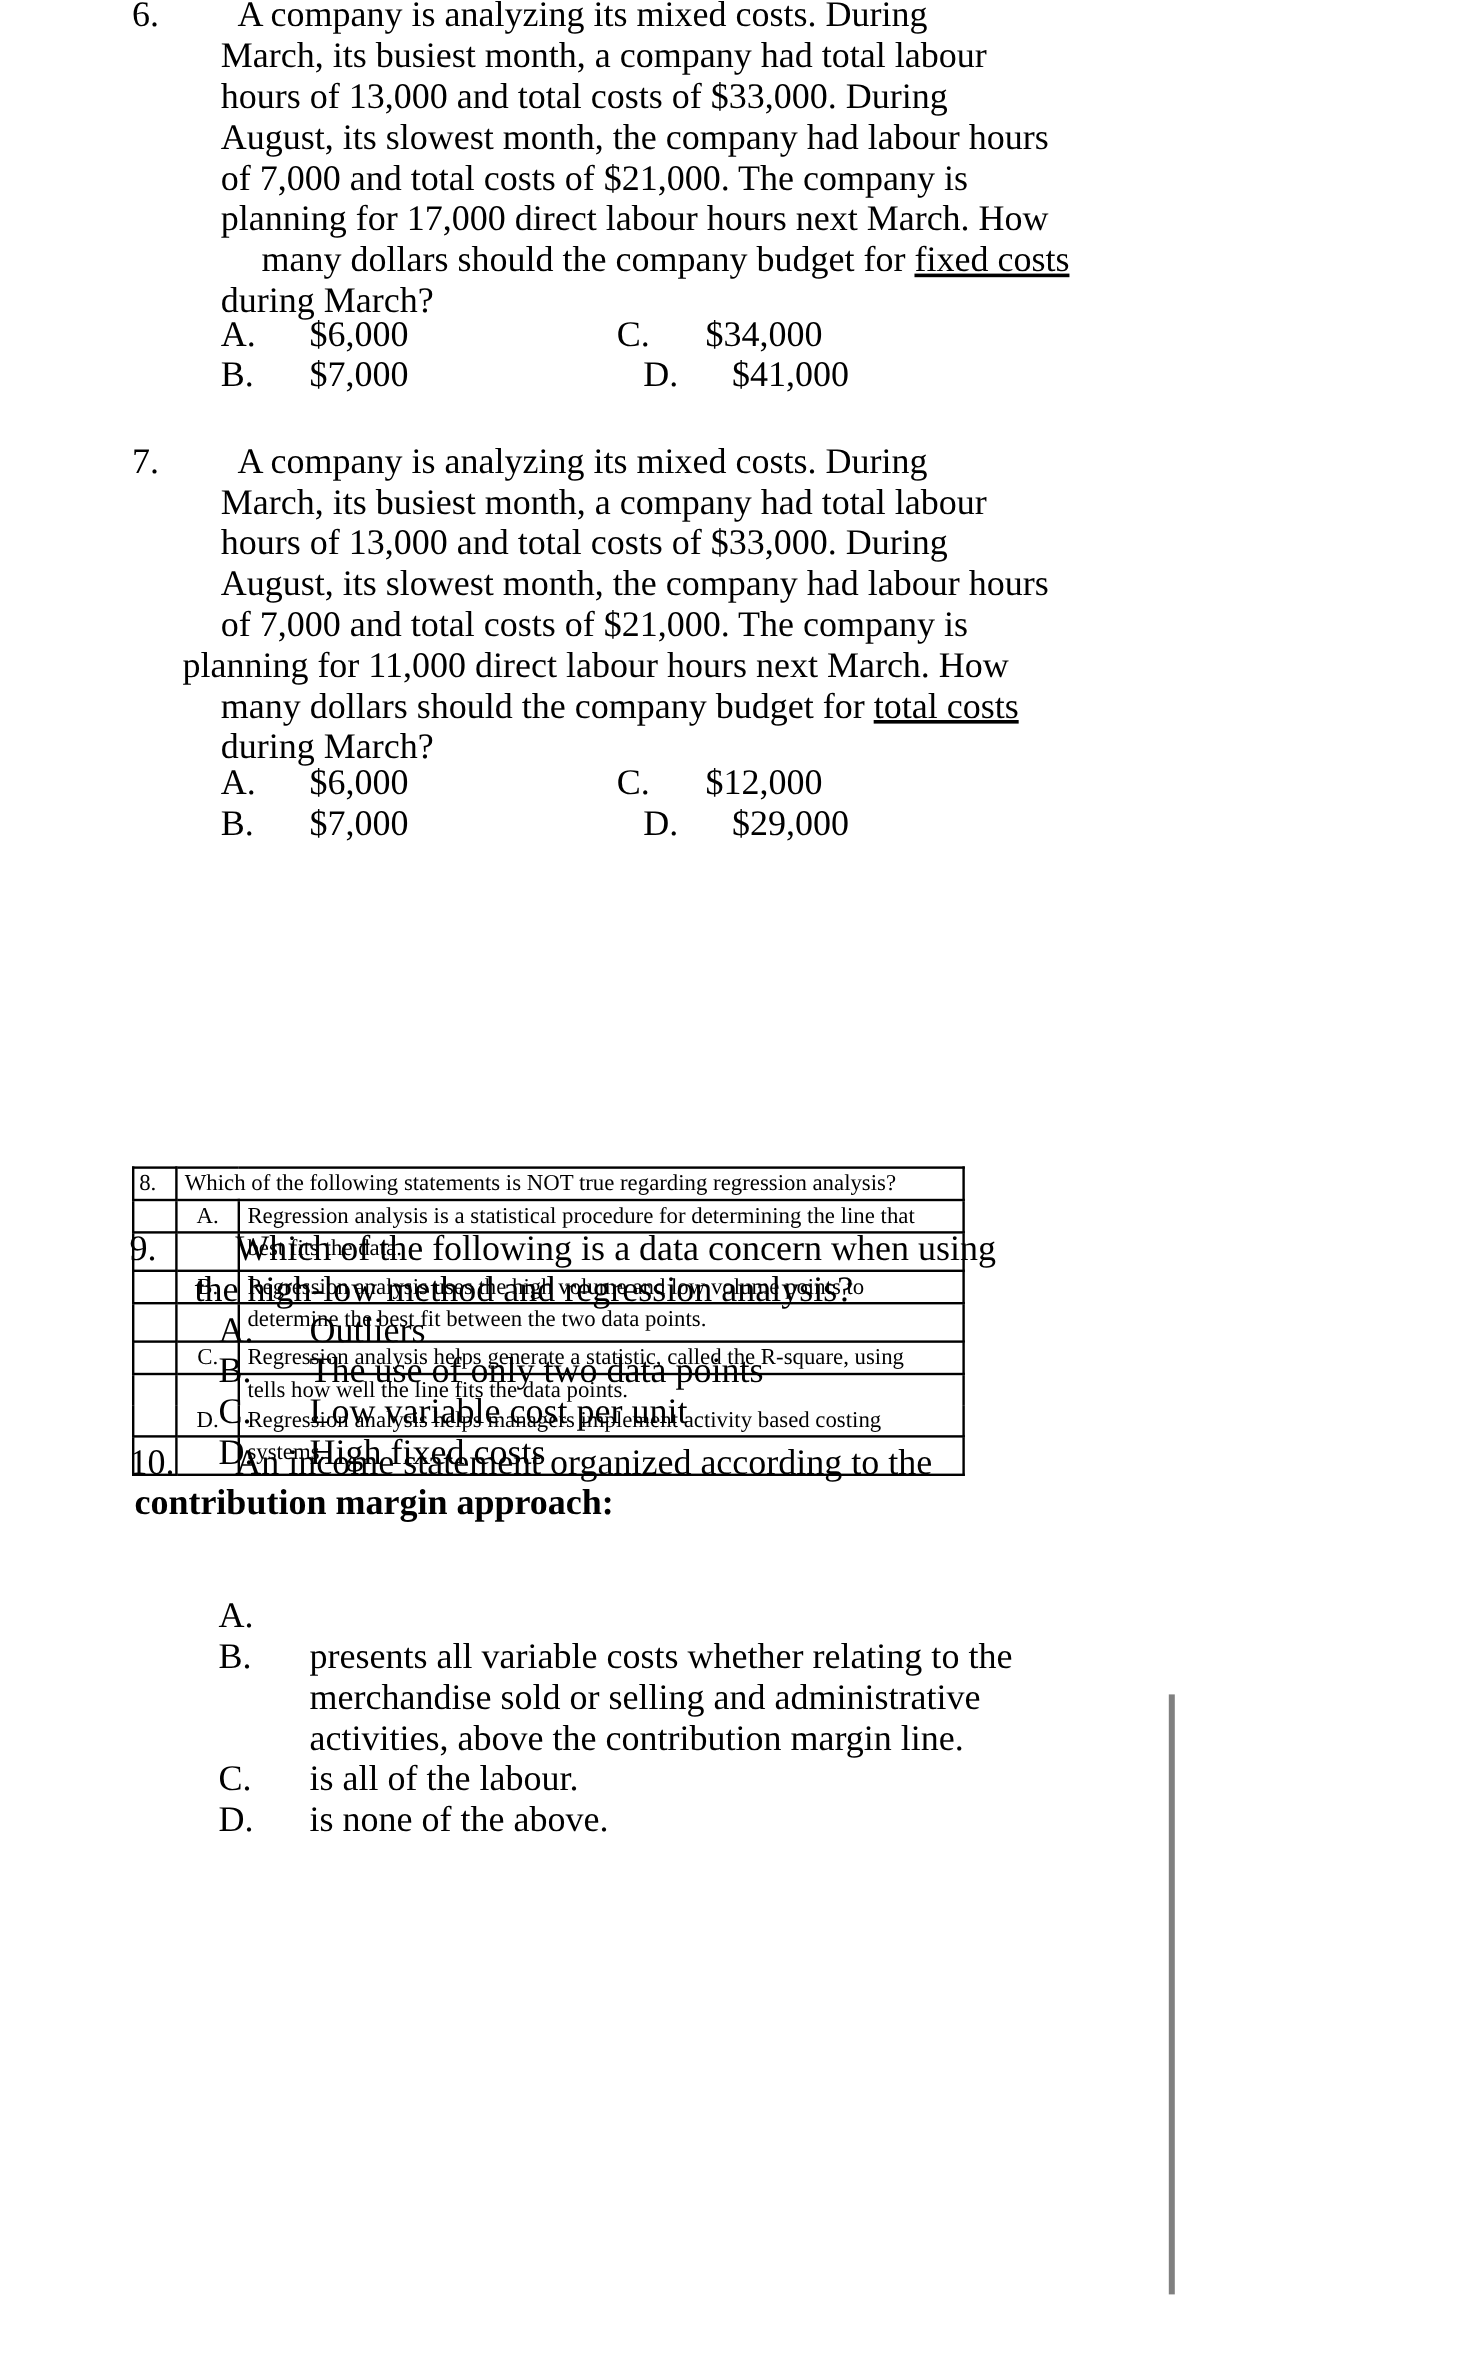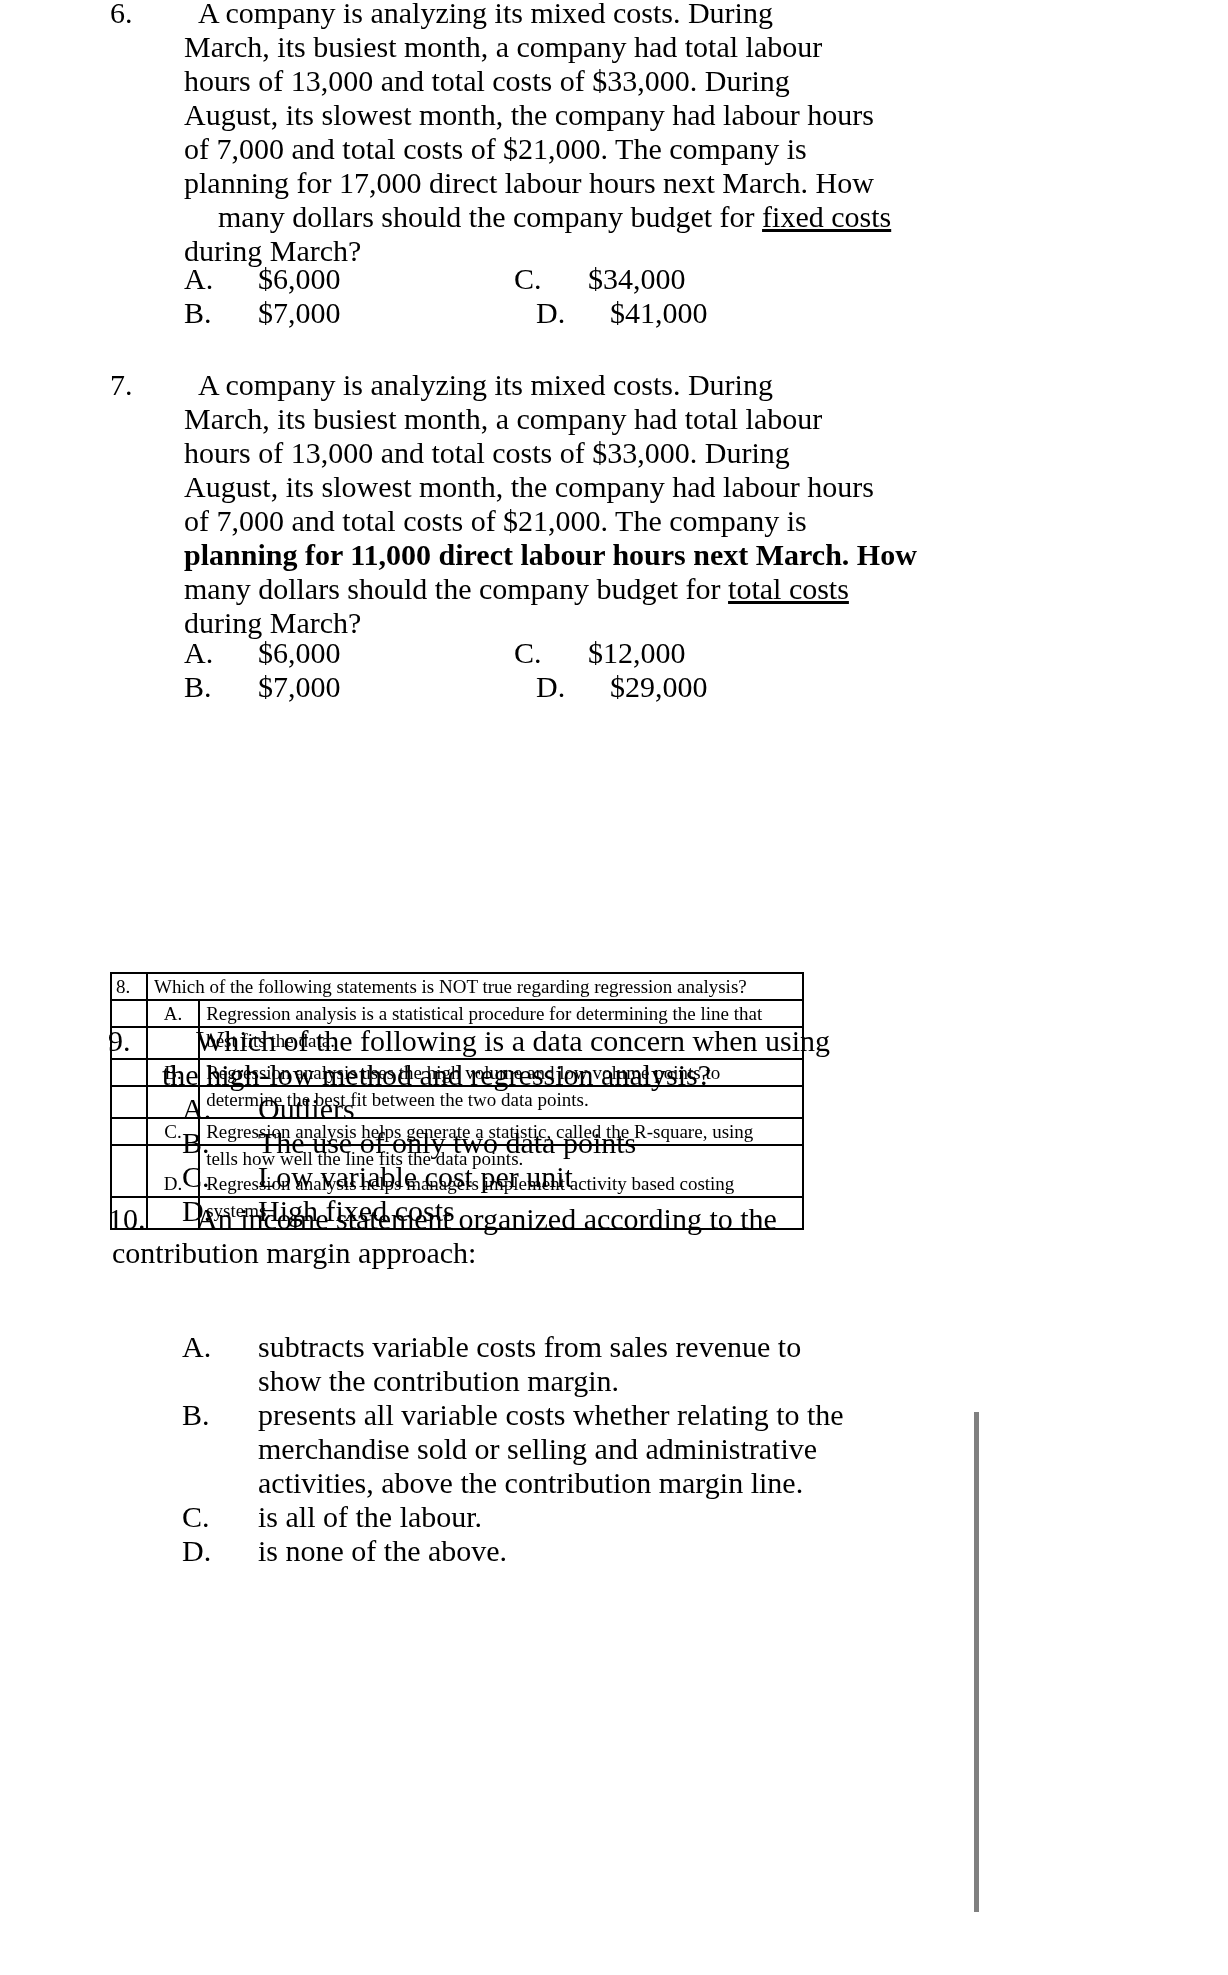--- a/index.html
+++ b/index.html
@@ -198,21 +198,21 @@
       </div>
     </div>
   </div>
 
   <div class="q-block" style="left:110px; top:368px; width:960px;">
     <div class="q-line"><span class="q-num">7.</span><span>A company is analyzing its mixed costs. During</span></div>
     <div class="q-line" style="margin-left:74px;"><span>March, its busiest month, a company had total labour</span></div>
     <div class="q-line" style="margin-left:74px;"><span>hours of 13,000 and total costs of $33,000. During</span></div>
     <div class="q-line" style="margin-left:74px;"><span>August, its slowest month, the company had labour hours</span></div>
     <div class="q-line" style="margin-left:74px;"><span>of 7,000 and total costs of $21,000. The company is</span></div>
-    <div class="q-line" style="margin-left:74px;font-weight:bold;"><span>planning for 11,000 direct labour hours next March. How</span></div>
+    <div class="q-line" style="margin-left:42px;"><span>planning for 11,000 direct labour hours next March. How</span></div>
     <div class="q-line" style="margin-left:74px;"><span>many dollars should the company budget for </span><span class="u">total costs</span></div>
     <div class="q-line" style="margin-left:74px;"><span>during March?</span></div>
   </div>
 
   <div class="ans-2col" style="left:184px; top:636px;">
     <div class="row">
       <div class="colA">
         <span class="lbl">A.</span>
         <span class="val">$6,000</span>
       </div>
@@ -306,30 +306,26 @@
       <span>Low variable cost per unit</span>
     </div>
     <div class="row">
       <span class="lbl">D.</span>
       <span>High fixed costs</span>
     </div>
   </div>
 
   <div class="q-block" style="left:108px; top:1202px; width:960px;">
     <div class="q-line"><span class="q-num">10.</span><span>An income statement organized according to the</span></div>
-    <div class="q-line" style="margin-left:4px;"><span>contribution margin approach:</span></div>
+    <div class="q-line" style="margin-left:4px;font-weight:bold;"><span>contribution margin approach:</span></div>
   </div>
 
   <div class="ans-wrap" style="left:182px; top:1330px;">
     <div class="row">
       <span class="lbl">A.</span>
-      <span class="body">
-        <div>subtracts variable costs from sales revenue to</div>
-        <div>show the contribution margin.</div>
-      </span>
     </div>
     <div class="row">
       <span class="lbl">B.</span>
       <span class="body">
         <div>presents all variable costs whether relating to the</div>
         <div>merchandise sold or selling and administrative</div>
         <div>activities, above the contribution margin line.</div>
       </span>
     </div>
     <div class="row">

